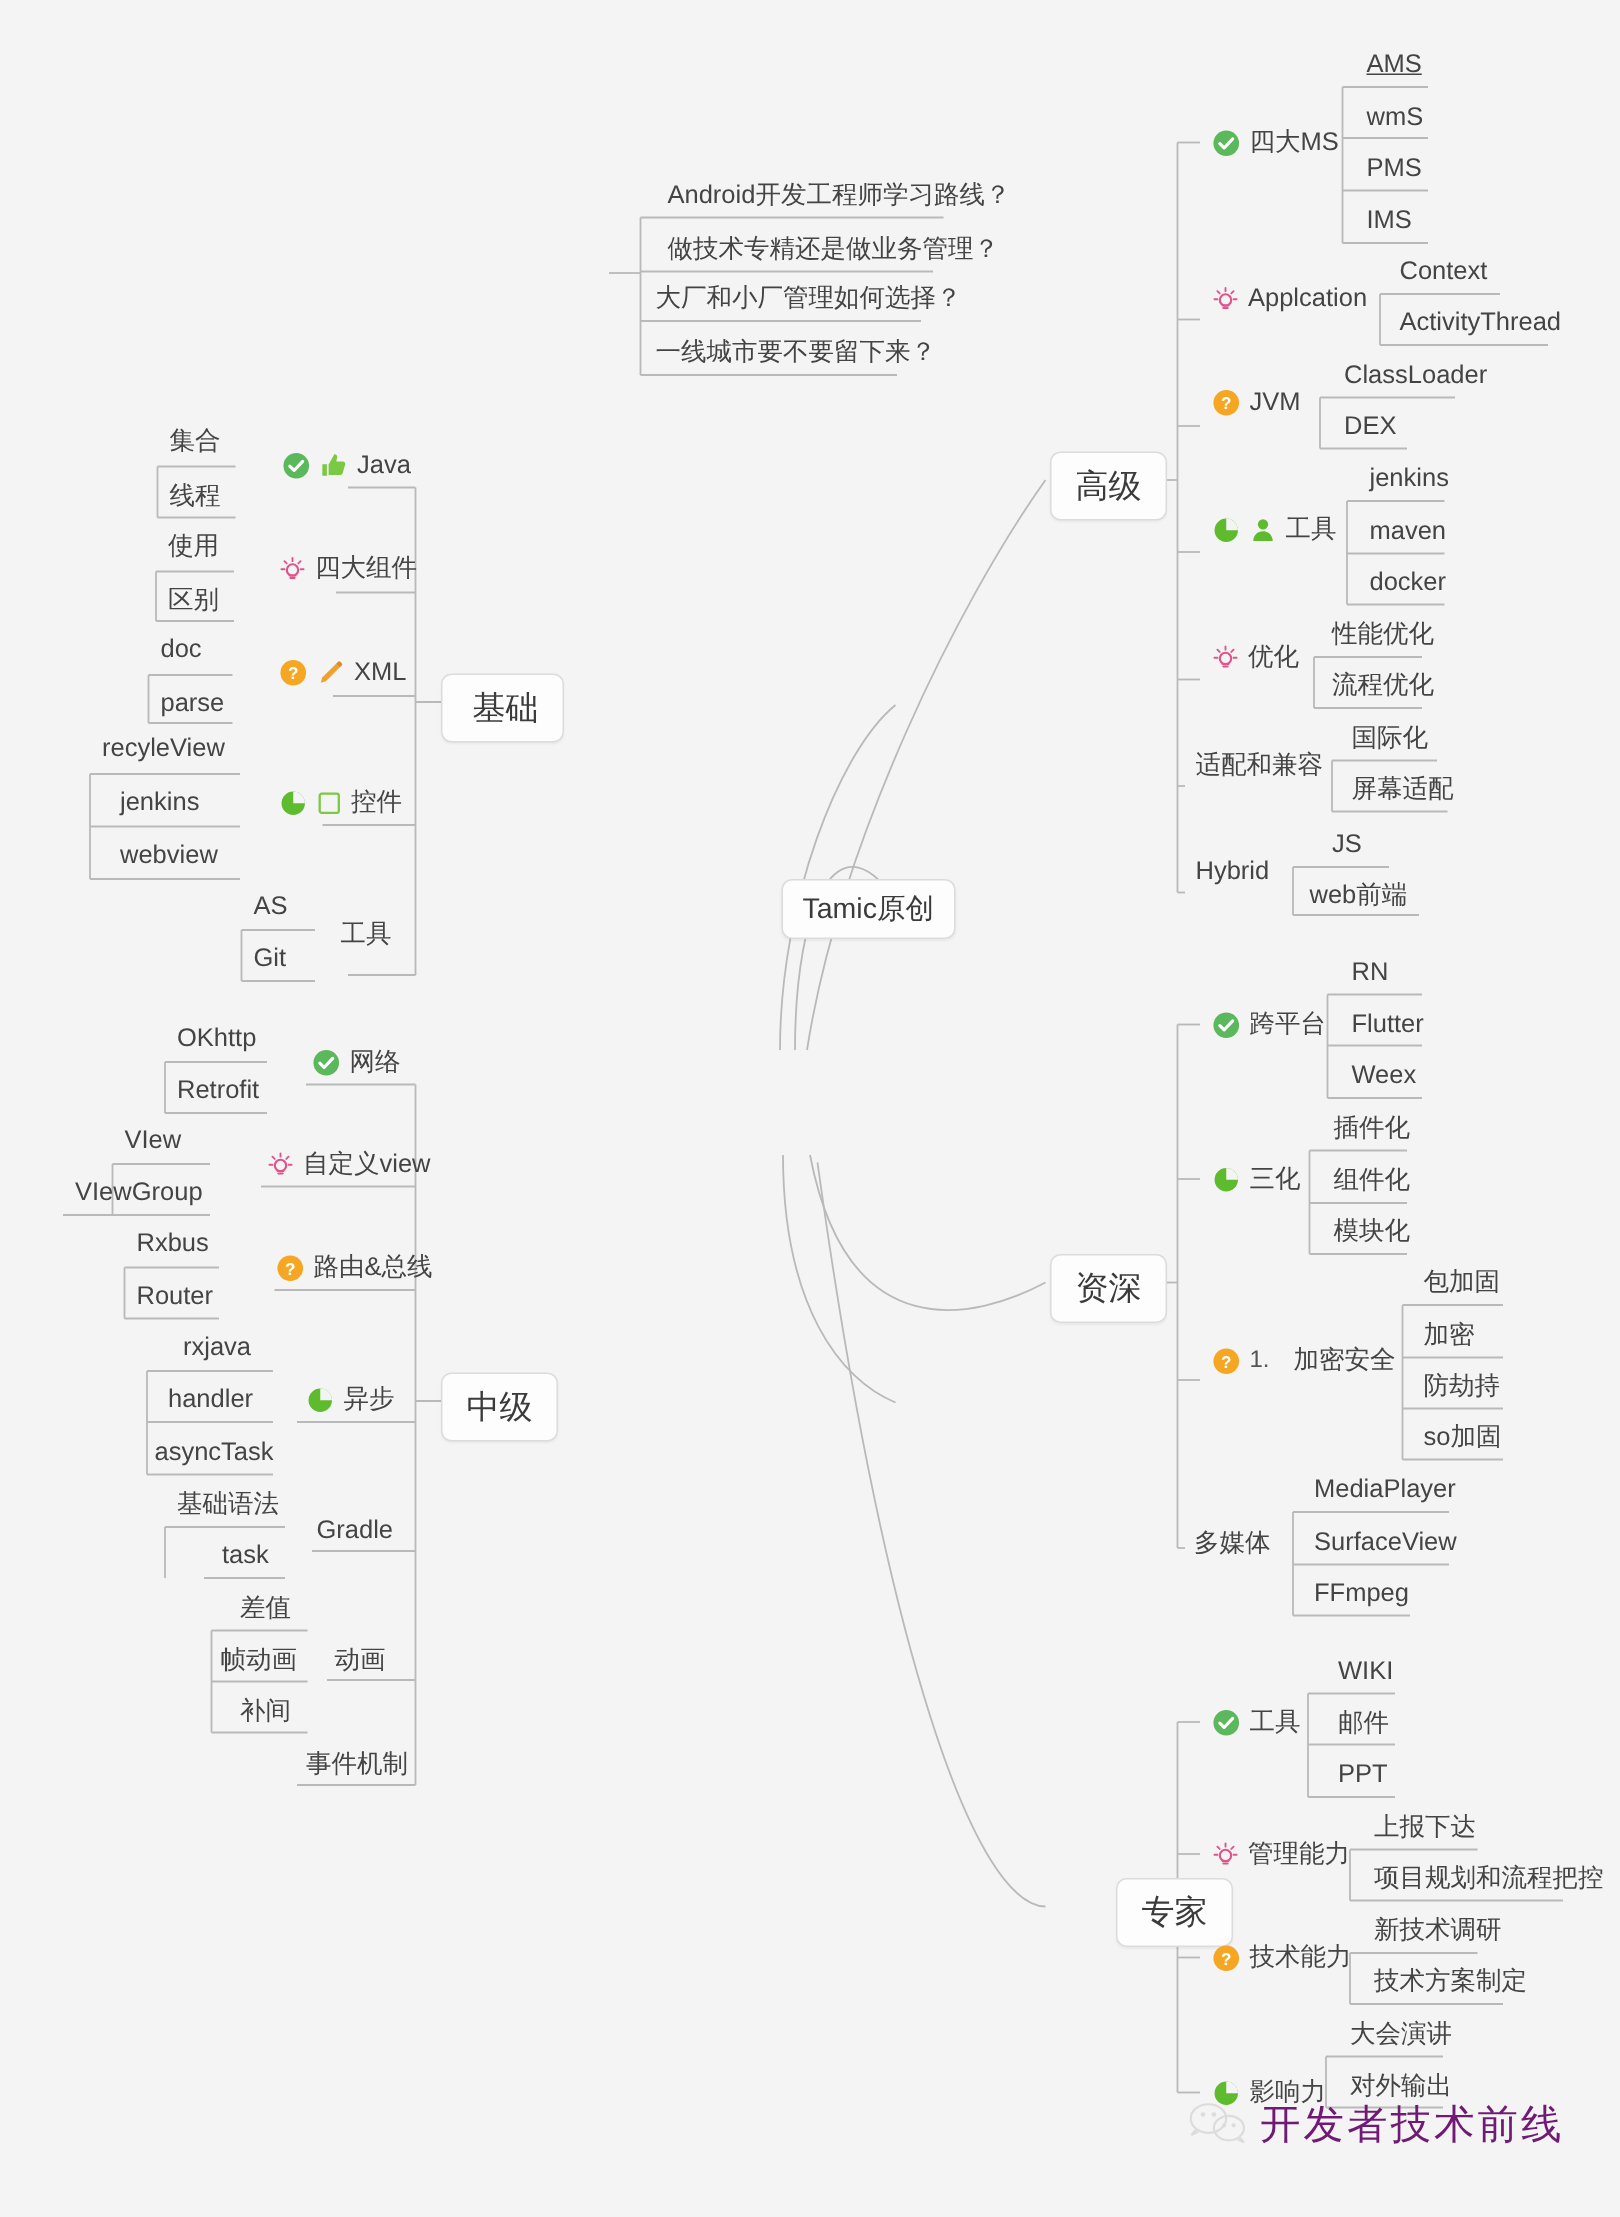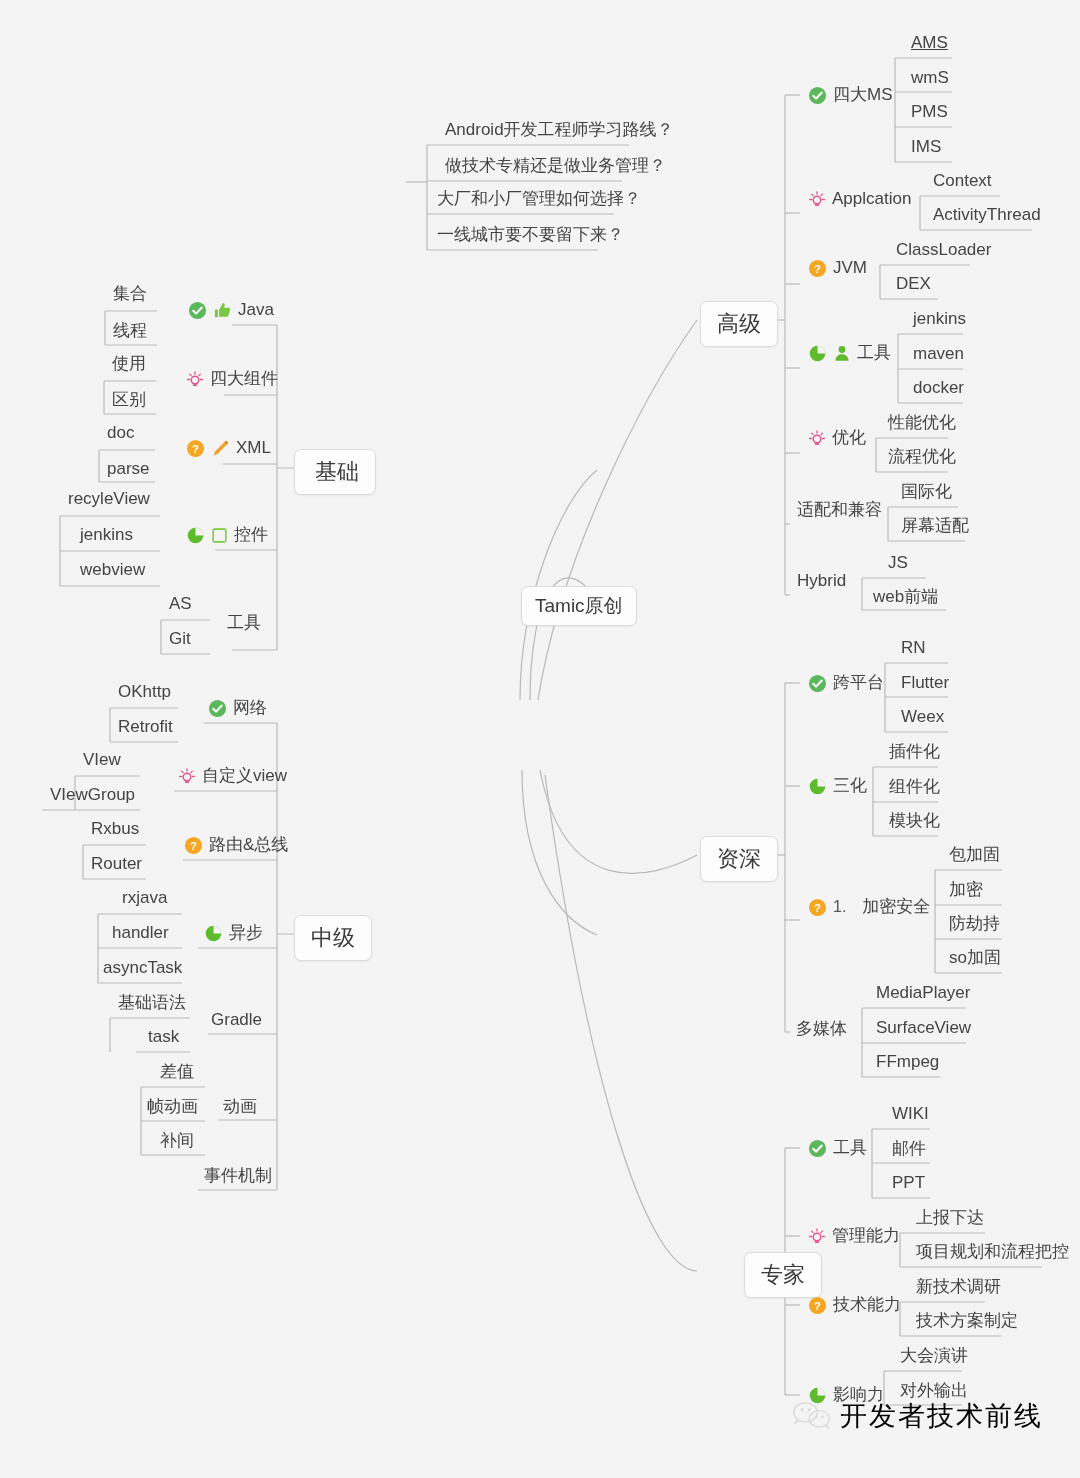--- a/index.html
+++ b/index.html
@@ -40,21 +40,21 @@
 
   .row{display:flex;align-items:center;gap:6px;}
   .ico{display:inline-flex;align-items:center;justify-content:center;flex:0 0 auto;}
   .txt{display:inline-block;}
   .num{font-size:16px;color:#555;padding-right:10px;}
 
   
   #watermark{
     position:absolute;left:792px;top:1398px;
     display:flex;align-items:center;gap:8px;
-    font-size:27px;color:#000000;letter-spacing:2px;
+    font-size:27px;color:#701a75;letter-spacing:2px;
     font-family:"DejaVu Sans",sans-serif;
   }
 </style>
 </head>
 <body>
 
 <div id="stage">
 
   <svg id="wires" viewBox="0 0 1080 1478">
 

